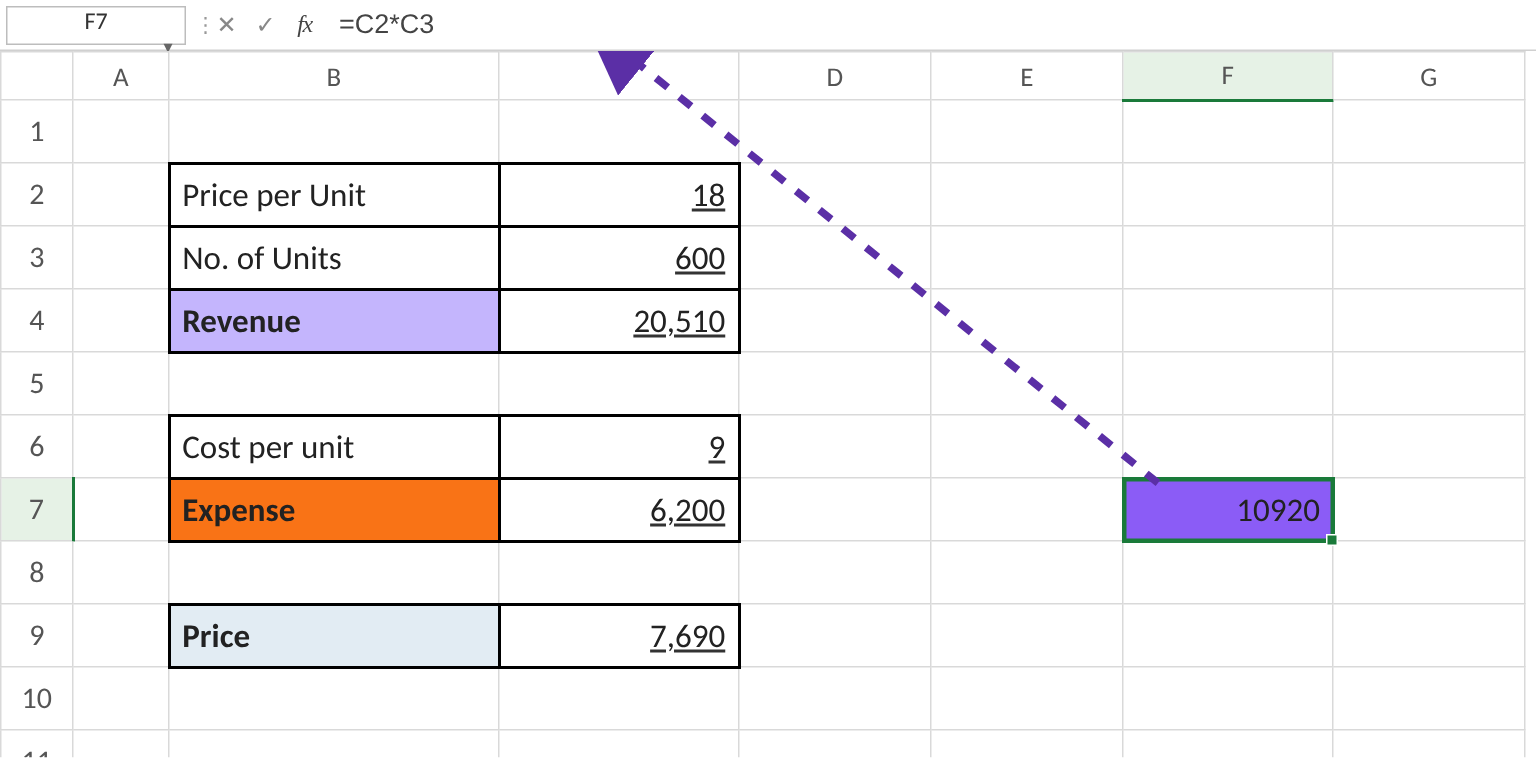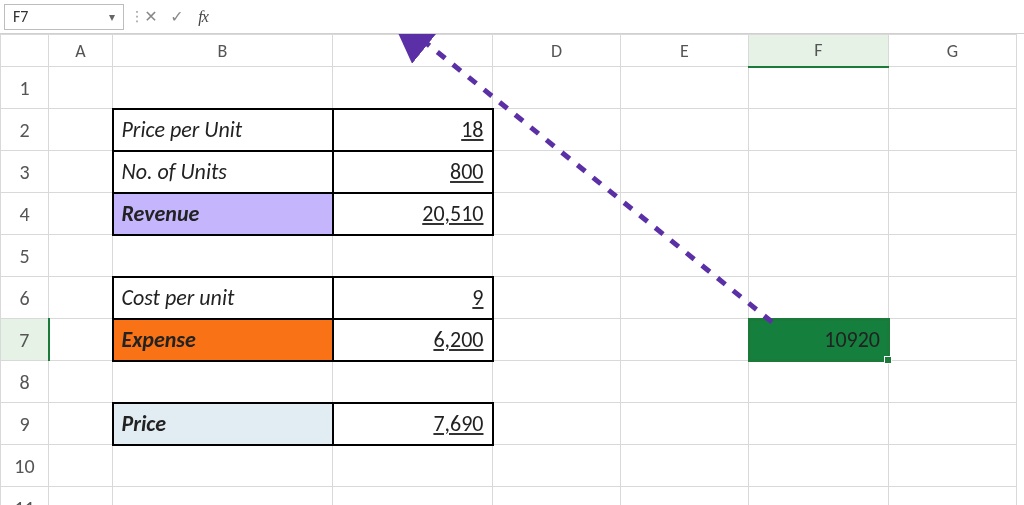--- a/index.html
+++ b/index.html
@@ -26,20 +26,21 @@
     width: 120px;
     height: 26px;
     border: 1px solid #bdbdbd;
     background: #fff;
     display: flex;
     align-items: center;
     padding: 0 8px;
     font-size: 16px;
     color: #333;
     margin-right: 6px;
+    flex-direction: column;
   }
   .name-box .chev {
     margin-left: auto;
     color: #666;
     font-size: 12px;
   }
   .fb-sep {
     width: 8px;
     text-align: center;
     color: #999;
@@ -125,37 +126,37 @@
   .cell {
     width: 100%;
     height: 100%;
     display: flex;
     align-items: center;
     padding: 0 8px;
     font-size: 22px;
     color: #222;
   }
   .cell.num { justify-content: flex-end; }
-  .cell.txt { justify-content: flex-start; font-style: italic; }
+  .cell.txt { justify-content: flex-start; }
   .cell.bold { font-weight: bold; }
   .bcell-top { border-top: 2px solid #000 !important; }
   .bcell-bot { border-bottom: 2px solid #000 !important; }
   .bcell-l { border-left: 2px solid #000 !important; }
   .bcell-r { border-right: 2px solid #000 !important; text-decoration: underline; }
 
   .hl-yellow .cell { background: #c4b5fd; }
   .hl-blue .cell { background: #f97316; }
   .hl-blue2 .cell { background: #e2ecf3; }
 
   
   .sel-cell {
     outline: 3px solid #1a7a3a;
     outline-offset: -2px;
     position: relative;
-    background: #15803d;
+    background: #8b5cf6;
   }
   .sel-handle {
     position: absolute;
     right: -4px;
     bottom: -4px;
     width: 8px;
     height: 8px;
     background: #1a7a3a;
     border: 1px solid #fff;
   }
@@ -178,20 +179,21 @@
   <span class="fb-sep">⋮</span>
   <div class="fb-btn">
     <span>✕</span>
   </div>
   <div class="fb-btn">
     <span>✓</span>
   </div>
   <div class="fb-btn">
     <span class="fx-icon">fx</span>
   </div>
+  <input class="formula-input" value="=C2*C3" style="">
 </div>
 
 <div class="grid-wrap">
 <table class="sheet">
   <colgroup>
     <col style="width:48px">
     <col class="col-A">
         <col class="col-B">
         <col class="col-C">
     <col class="col-D">
@@ -262,21 +264,21 @@
     </tr>
     <tr>
       <th class="rowh">3</th>
       <td>
             <div class="cell"></div>
           </td>
       <td class="bcell-top bcell-bot bcell-l">
             <div class="cell txt">No. of Units</div>
           </td>
       <td class="bcell-top bcell-bot bcell-r bcell-l">
-            <div class="cell num">800</div>
+            <div class="cell num">600</div>
           </td>
       <td>
             <div class="cell"></div>
           </td>
       <td>
             <div class="cell"></div>
           </td>
       <td>
             <div class="cell"></div>
           </td>

